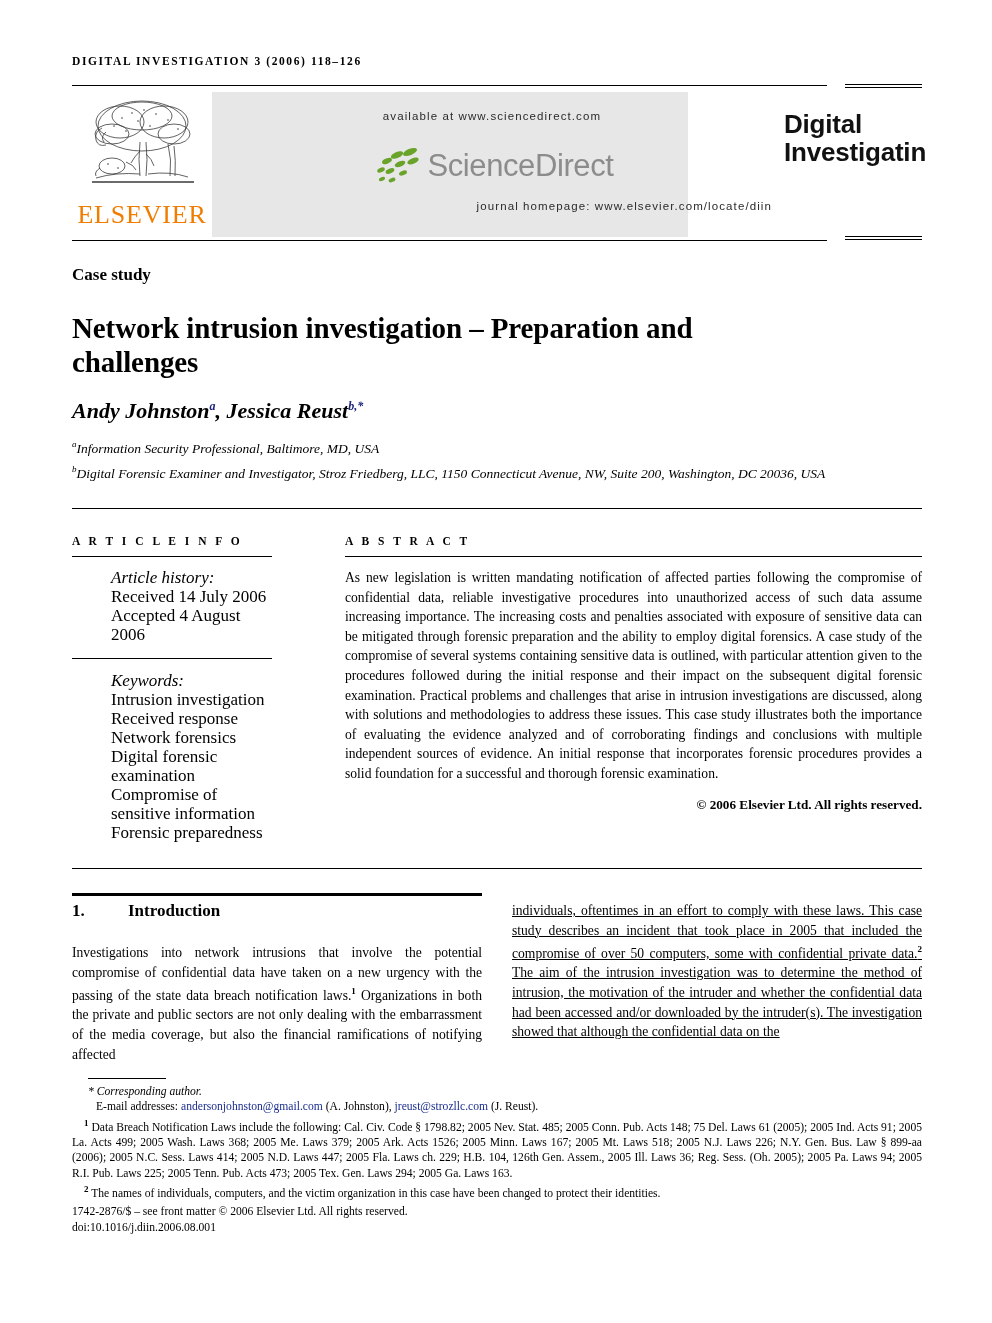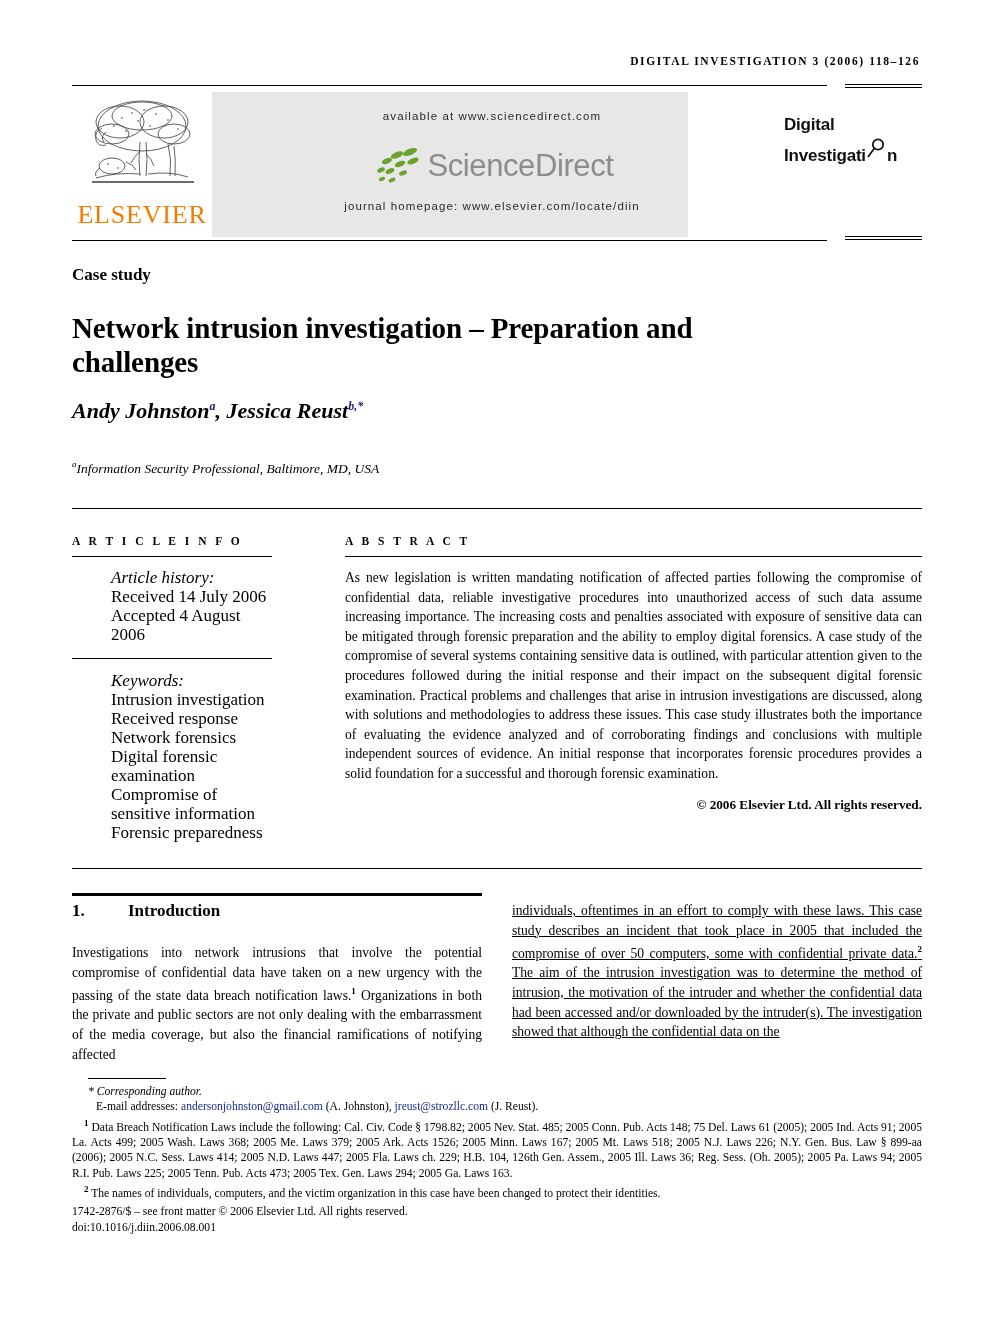--- a/index.html
+++ b/index.html
@@ -19,21 +19,21 @@
     position: absolute;
     left: 0; top: 0;
     width: 992px;
     height: 1323px;
   }
 
   
   .running-head {
     position: absolute;
     left: 72px; top: 55px; width: 848px;
-    text-align: right;
+    text-align: left;
     font-family: "Liberation Serif", serif;
     font-size: 11.5px;
     font-weight: bold;
     letter-spacing: 1.6px;
     text-transform: uppercase;
   }
 
   .rule-top {
     position: absolute;
     left: 72px; top: 85px; width: 755px;
@@ -97,35 +97,35 @@
   .sd-word {
     font-family: "Liberation Sans", sans-serif;
     font-size: 31px;
     color: #8c8c8c;
     letter-spacing: -0.4px;
     margin-left: 3px;
   }
   .sd-home {
     position: absolute;
     left: 0; top: 108px; width: 560px;
-    text-align: center;
+    text-align: right;
     font-family: "Liberation Sans", sans-serif;
     font-size: 11.5px;
     letter-spacing: 1.1px;
     color: #2b2b2b;
   }
   .journal-logo {
     position: absolute;
     left: 712px; top: 20px;
     width: 140px;
   }
   .jl-line {
     font-family: "Liberation Sans", sans-serif;
     font-weight: bold;
-    font-size: 17px;
+    font-size: 26px;
     line-height: 25px;
     letter-spacing: -0.2px;
     color: #111;
     white-space: nowrap;
   }
   .jl-row { display: flex; align-items: baseline; }
   .magnifier { width: 21px; height: 24px; display: inline-block; }
 
   .rule-mast {
     position: absolute;
@@ -161,21 +161,21 @@
     position: absolute;
     left: 72px; top: 398px; width: 760px;
     font-family: "Liberation Serif", serif;
     font-style: italic;
     font-weight: bold;
     font-size: 22px;
   }
   .authors sup { font-size: 12px; color: #1a237e; font-style: italic; }
   .affiliations {
     position: absolute;
-    left: 72px; top: 454px; width: 760px;
+    left: 72px; top: 434px; width: 760px;
     font-family: "Liberation Serif", serif;
     font-style: italic;
     font-size: 13.5px;
     line-height: 20px;
   }
   .affiliations sup { font-size: 9px; }
 
   .rule-info-top {
     position: absolute;
     left: 72px; top: 508px; width: 850px;
@@ -387,20 +387,21 @@
   </div>
 
   <div class="rule-mast"></div>
   <div class="rule-mast-right"></div>
 
   <div class="section-kind">Case study</div>
   <h1 class="article-title">Network intrusion investigation – Preparation and challenges</h1>
   <div class="authors">Andy Johnston<sup>a</sup>, Jessica Reust<sup>b,*</sup></div>
   <div class="affiliations">
     <div><sup>a</sup>Information Security Professional, Baltimore, MD, USA</div>
+    <div><sup>b</sup>Digital Forensic Examiner and Investigator, Stroz Friedberg, LLC, 1150 Connecticut Avenue, NW, Suite 200, Washington, DC 20036, USA</div>
   </div>
 
   <div class="rule-info-top"></div>
 
   <div class="col-info">
     <div class="col-head">A R T I C L E  I N F O</div>
     <div class="col-rule"></div>
     <div class="info-body">
       <div class="info-label">Article history:</div>
       <div>Received 14 July 2006</div>

